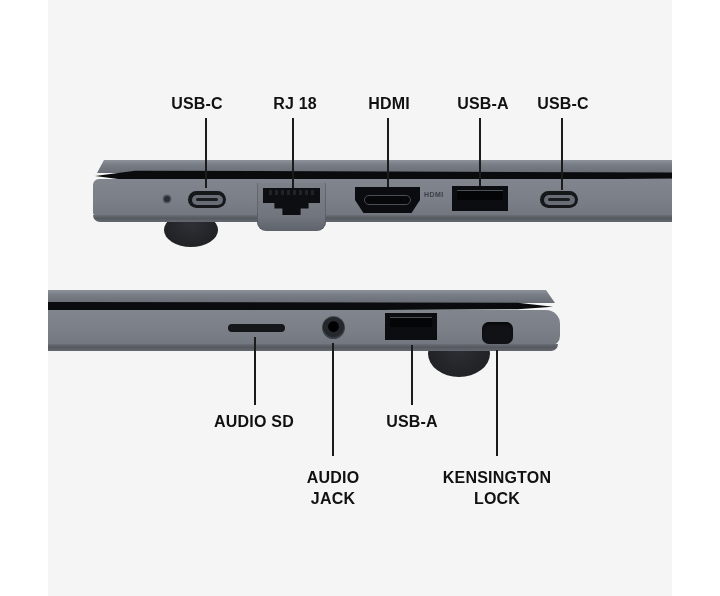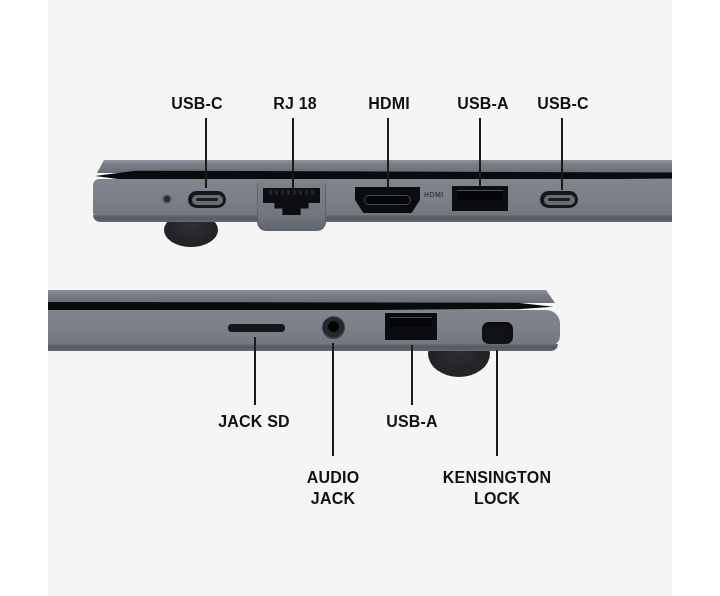--- a/index.html
+++ b/index.html
@@ -133,21 +133,21 @@
   <div class="lead" id="ln-audio"></div>
   <div class="lead" id="ln-usba-b"></div>
   <div class="lead" id="ln-kensington"></div>
 
   <div class="lbl" id="lb-usbc1">USB-C</div>
   <div class="lbl" id="lb-rj45">RJ 18</div>
   <div class="lbl" id="lb-hdmi">HDMI</div>
   <div class="lbl" id="lb-usba-t">USB-A</div>
   <div class="lbl" id="lb-usbc2">USB-C</div>
 
-  <div class="lbl" id="lb-microsd">JACK SD</div>
+  <div class="lbl" id="lb-microsd">AUDIO SD</div>
   <div class="lbl" id="lb-usba-b">USB-A</div>
 
   <div class="lbl" id="lb-audio">
     <div>AUDIO</div>
     <div>JACK</div>
   </div>
   <div class="lbl" id="lb-kensington">
     <div>KENSINGTON</div>
     <div>LOCK</div>
   </div>

